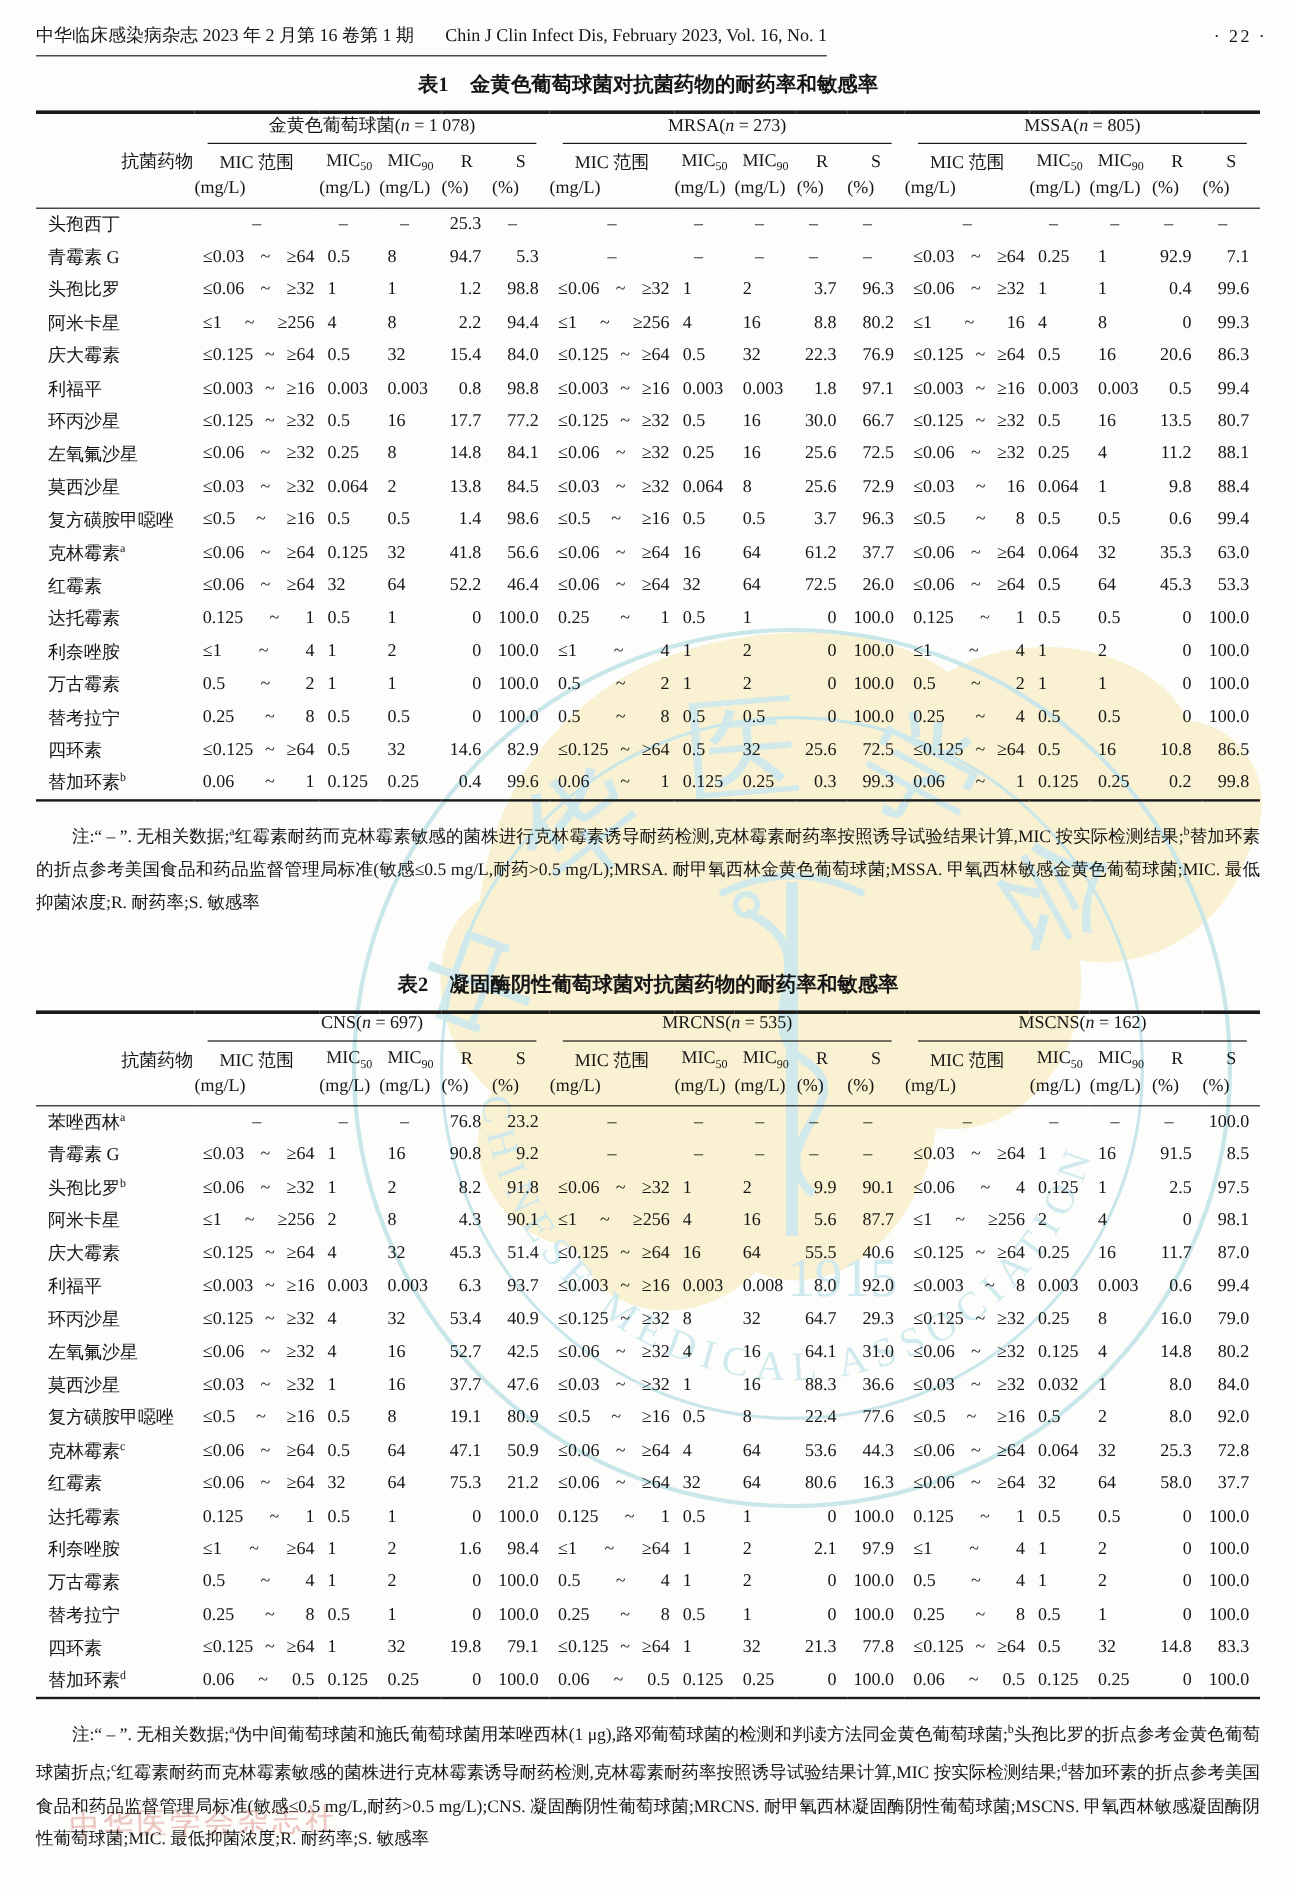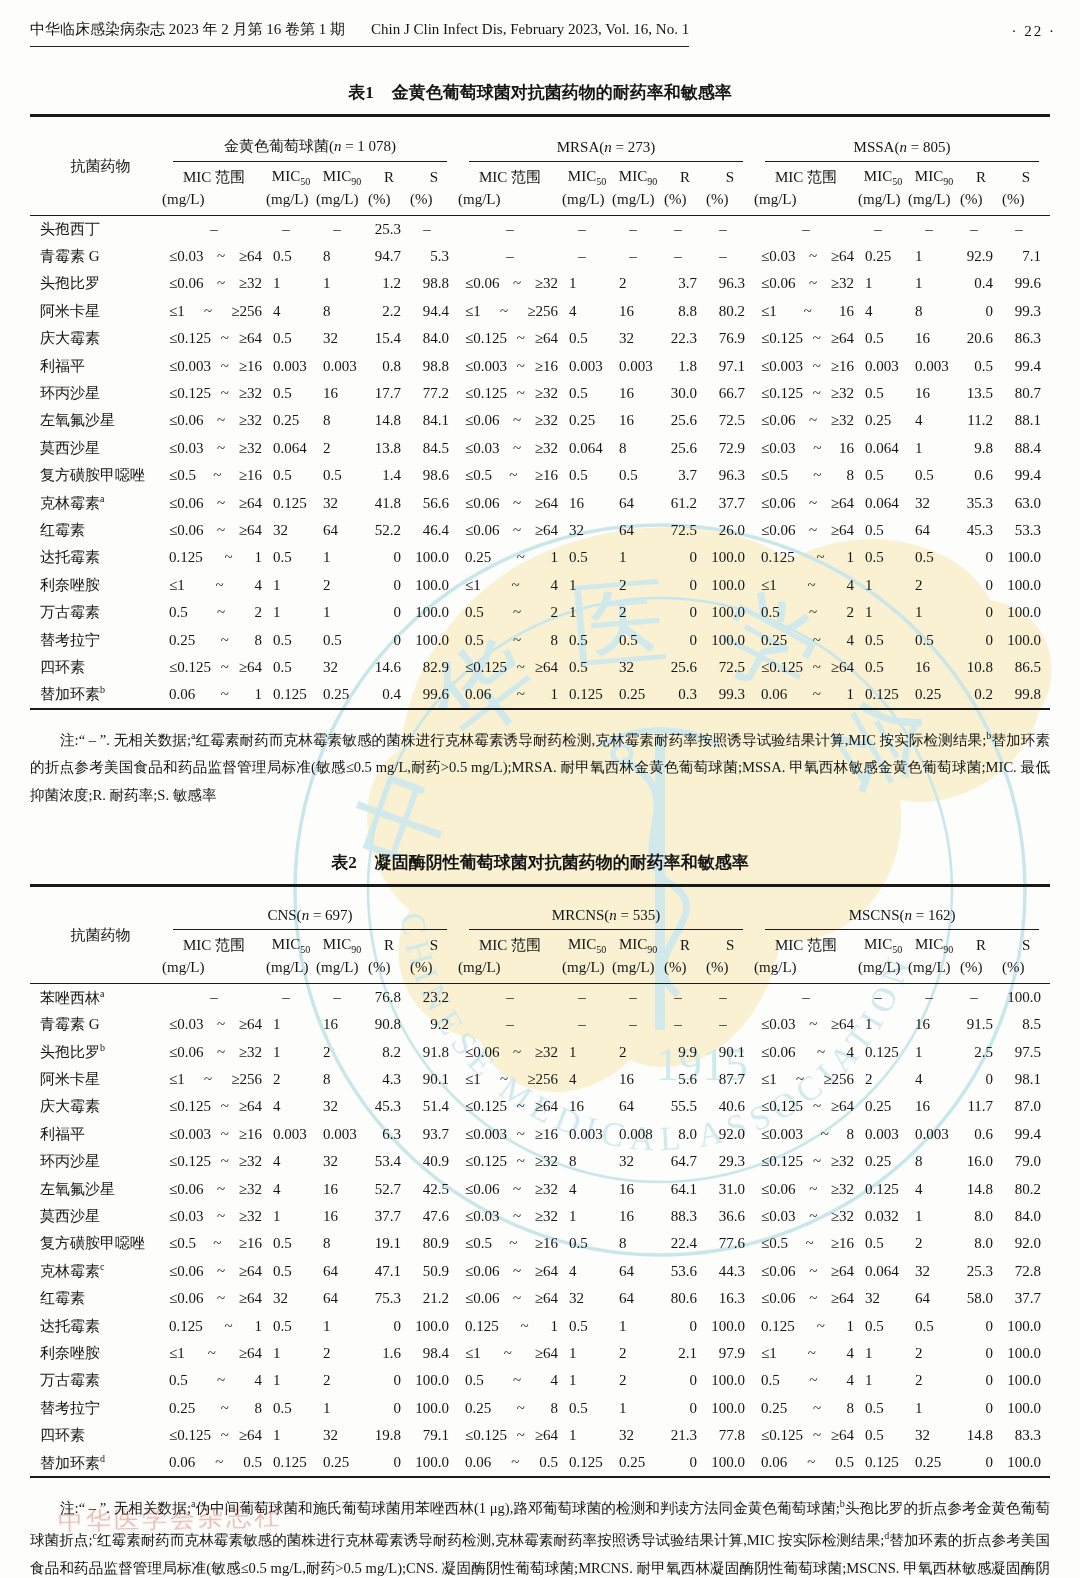--- a/index.html
+++ b/index.html
@@ -12,44 +12,44 @@
   
   .page-header{
     display:flex;justify-content:space-between;align-items:flex-end;
     padding:20px 24px 0 30px;font-size:15px;
   }
   .jtitle{border-bottom:1.6px solid #222;padding-bottom:7px;display:inline-block;}
   .jtitle .en{margin-left:26px;}
   .pagenum{padding-bottom:7px;letter-spacing:2px;}
   
   .tbl-title{
-    text-align:center;font-weight:700;font-size:17px;margin:34px 0 10px;
+    text-align:center;font-weight:700;font-size:17px;margin:12px 0 10px;
   }
   .tbl-title .lab{margin-right:18px;}
   .tbl-title.second{margin-top:42px;}
   
   .twrap{margin:0 30px;}
   table.dtable{
     width:1020px;border-collapse:collapse;table-layout:fixed;
     border-top:3px solid #1a1a1a;border-bottom:2.4px solid #1a1a1a;
     font-size:15px;
   }
   table.dtable th{font-weight:400;}
   col.c-drug{width:132px;}
   col.c-range{width:104px;}
   col.c-m50{width:50px;}
   col.c-m90{width:52px;}
   col.c-r{width:42px;}
   col.c-s{width:48px;}
   th.drug-h{
-    text-align:center;padding-left:10px;vertical-align:middle;
+    text-align:right;padding-left:10px;vertical-align:middle;
     border-bottom:1.6px solid #1a1a1a;
   }
   th.g{padding:0 11px;vertical-align:bottom;}
-  .gname{text-align:center;padding:20px 0 5px;white-space:nowrap;}
+  .gname{text-align:center;padding:0 0 5px;white-space:nowrap;}
   .gname i{font-style:italic;}
   .gline{border-bottom:1.3px solid #1a1a1a;height:0;}
   tr.crow th{padding:6px 0 2px;text-align:center;white-space:nowrap;}
   tr.crow sub{font-size:10px;}
   tr.urow th{padding:2px 0 7px;text-align:left;border-bottom:1.6px solid #1a1a1a;}
   tbody tr{height:27.4px;}
   td{vertical-align:middle;overflow:visible;white-space:nowrap;}
   td.drug{text-align:left;padding-left:10px;}
   td.drug sup{font-size:10px;}
   td.range .rg{display:flex;justify-content:space-between;padding:0 3px 0 6px;}

